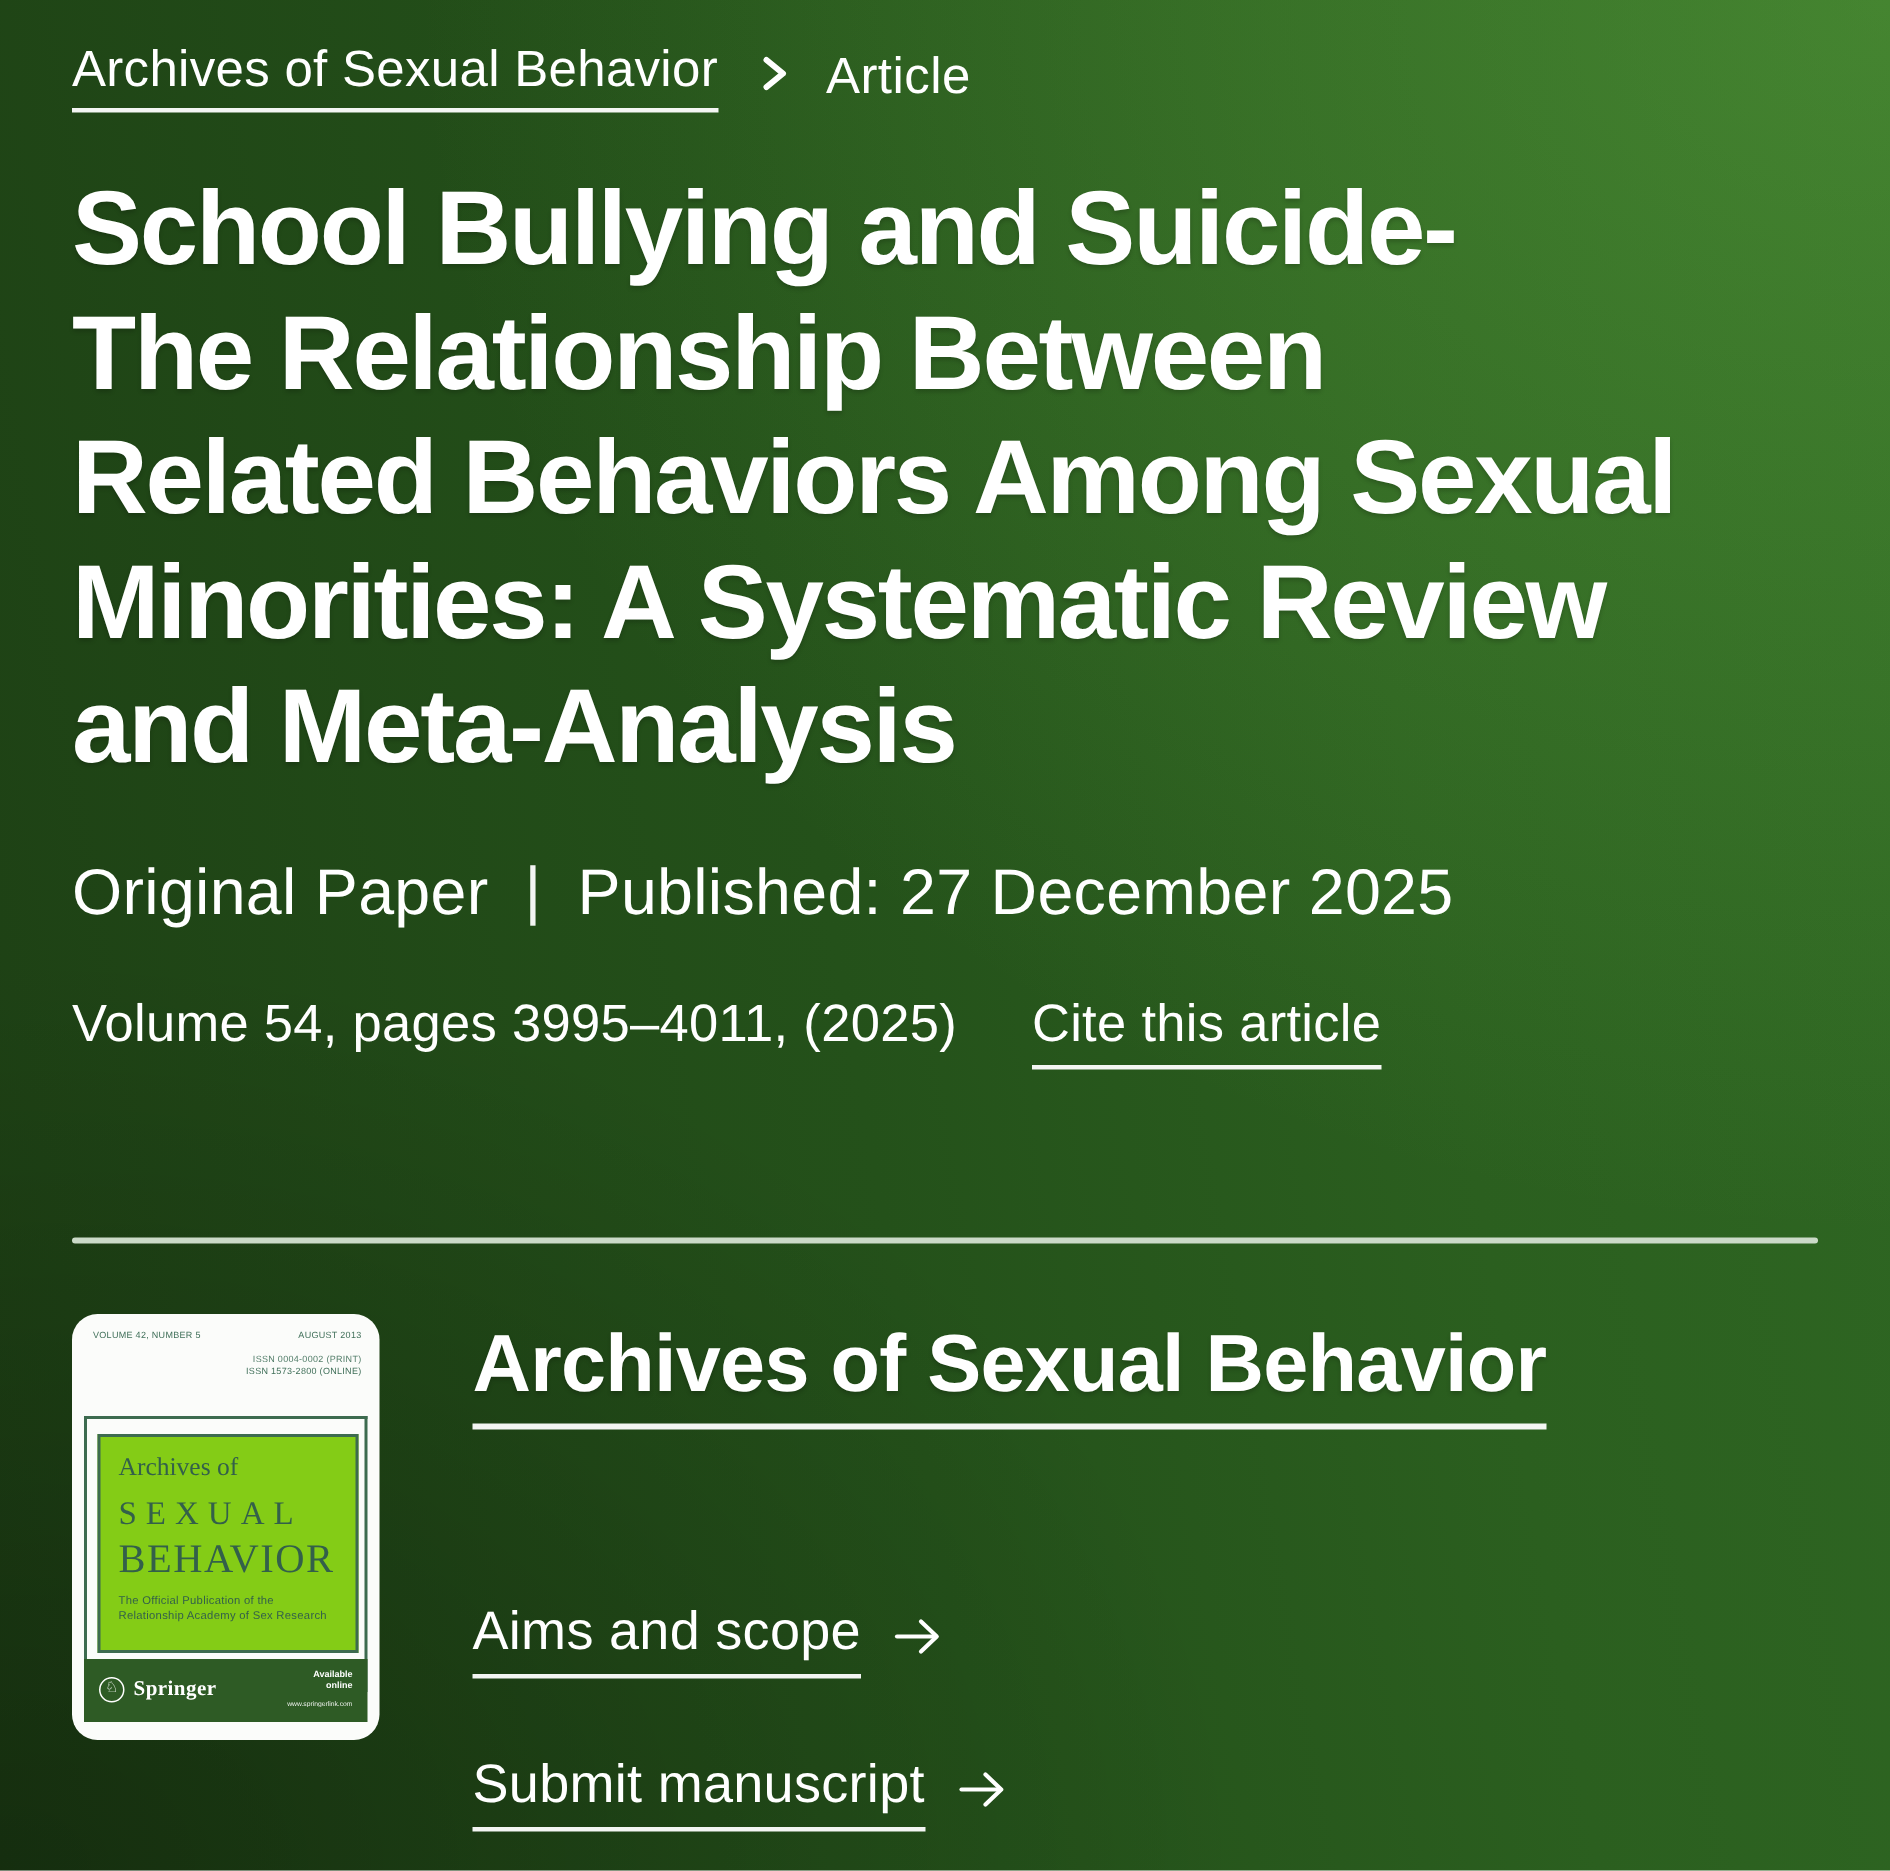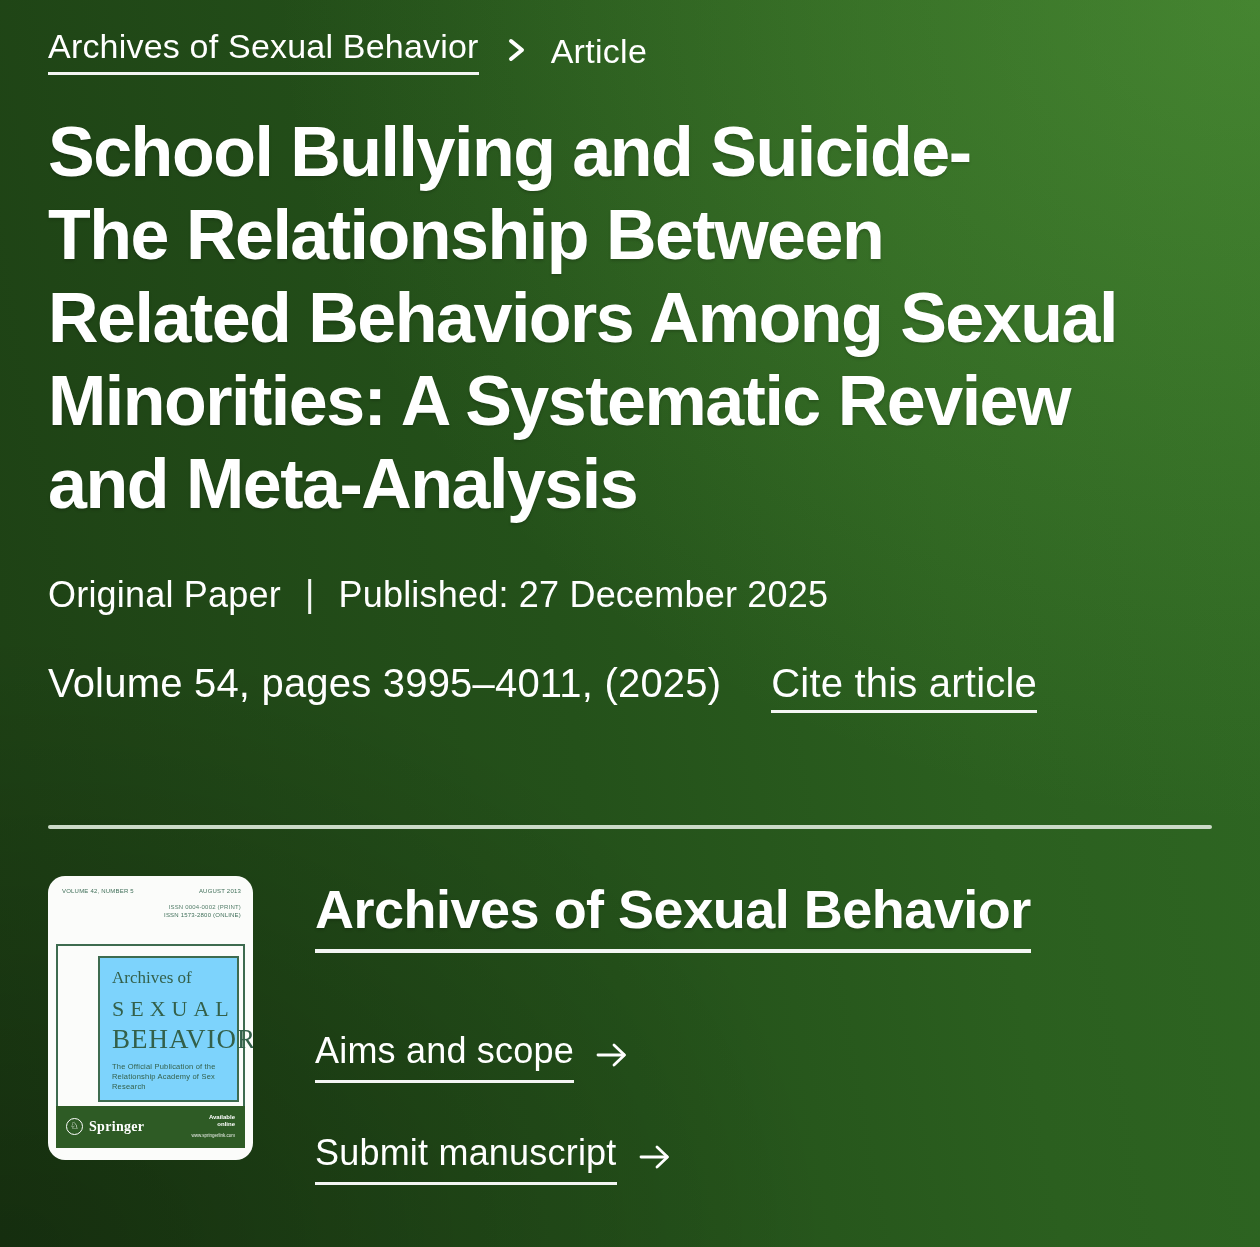--- a/index.html
+++ b/index.html
@@ -38,28 +38,28 @@
     line-height: 83px;
     font-weight: 700;
     letter-spacing: -1.5px;
     text-shadow: 0 2px 3px rgba(0,0,0,0.18);
   }
   .title-line { white-space: nowrap; }
 
   
   .meta-row {
     display: flex; align-items: flex-start;
-    font-size: 36px; line-height: 44px;
+    font-size: 43px; line-height: 44px;
     letter-spacing: 0.2px;
   }
   .meta-pipe { margin: 0 24px; font-weight: 300; opacity: 0.95; position: relative; top: -1px; }
   .volume-row {
     margin-top: 44px;
     display: flex; align-items: baseline;
-    font-size: 40px; line-height: 44px;
+    font-size: 35px; line-height: 44px;
     letter-spacing: 0.2px;
   }
   .cite-link {
     margin-left: 50px;
     border-bottom: 3px solid rgba(255,255,255,0.95);
     padding-bottom: 5px;
     cursor: pointer;
   }
 
   
@@ -97,27 +97,26 @@
   .cover-header-right { text-align: right; }
   .cover-issn { margin-top: 8px; opacity: 0.9; }
   .cover-rule {
     position: absolute; top: 68px; left: 8px; right: 8px;
     height: 2px; background: #3d6b4f;
   }
   .cover-side { position: absolute; top: 68px; bottom: 32px; width: 2px; background: #3d6b4f; }
   .cover-side.left { left: 8px; } .cover-side.right { right: 8px; }
   .cover-title-box {
     position: absolute; top: 80px; left: 17px; right: 14px; height: 146px;
-    background: #7dd3fc;
+    background: #84cc16;
     border: 2px solid #3d6b4f;
     box-sizing: border-box;
     padding: 10px 6px 0 12px;
     color: #33604a;
     font-family: "Liberation Serif", serif;
-    margin-left: 33px;
   }
   .cover-archives-of { font-size: 17px; line-height: 20px; }
   .cover-word1 { font-size: 22px; line-height: 31px; letter-spacing: 6px; margin-top: 5px; }
   .cover-word2 { font-size: 27px; line-height: 31px; letter-spacing: 1px; }
   .cover-tagline { margin-top: 7px; font-size: 7.5px; line-height: 10px; font-family: "Liberation Sans", sans-serif; letter-spacing: 0.2px; }
   .cover-footer {
     position: absolute; left: 8px; right: 8px; bottom: 12px; height: 42px;
     background: #2e5b25;
     display: flex; align-items: center; justify-content: space-between;
     padding: 0 10px; box-sizing: border-box;
@@ -143,21 +142,21 @@
     font-weight: 700; letter-spacing: -0.5px;
     border-bottom: 4px solid rgba(255,255,255,0.95);
     padding-bottom: 9px;
     cursor: pointer;
     text-shadow: 0 2px 3px rgba(0,0,0,0.18);
   }
   .journal-link-row {
     display: flex; align-items: center;
     font-size: 36px; line-height: 44px;
   }
-  .journal-link-row.first { margin-top: 76px; }
+  .journal-link-row.first { margin-top: 112px; }
   .journal-link-row.second { margin-top: 48px; }
   .journal-link-text {
     border-bottom: 3px solid rgba(255,255,255,0.95);
     padding-bottom: 7px;
     cursor: pointer;
     letter-spacing: 0.2px;
   }
   .arrow-icon { margin-left: 20px; position: relative; top: 2px; }
 </style>
 </head>

